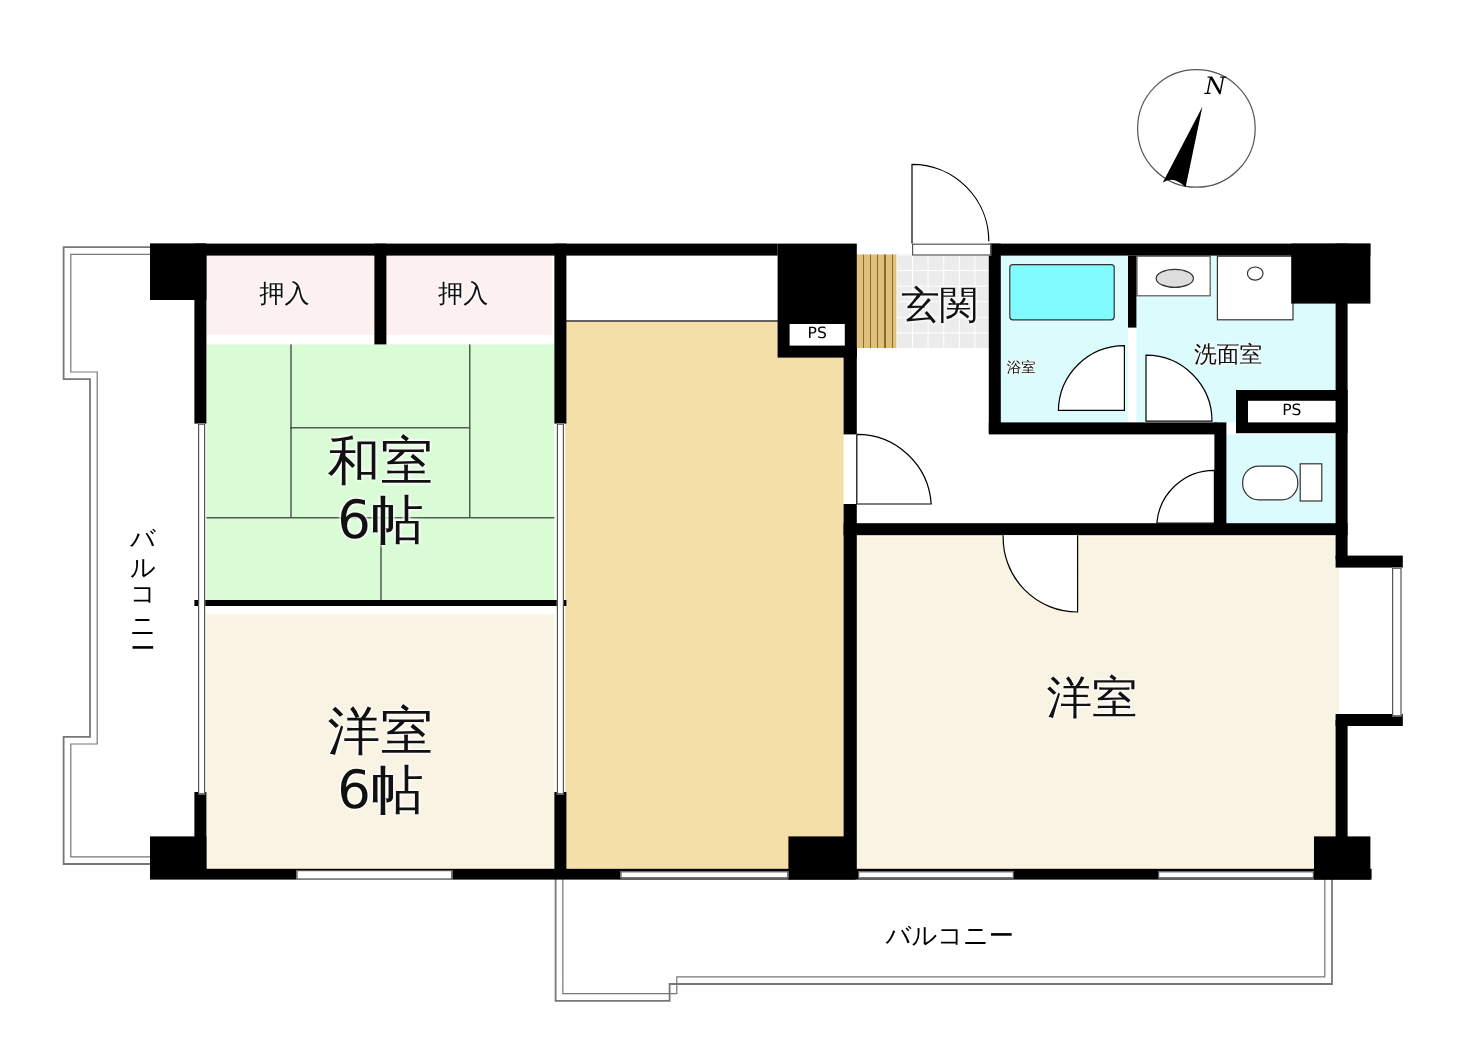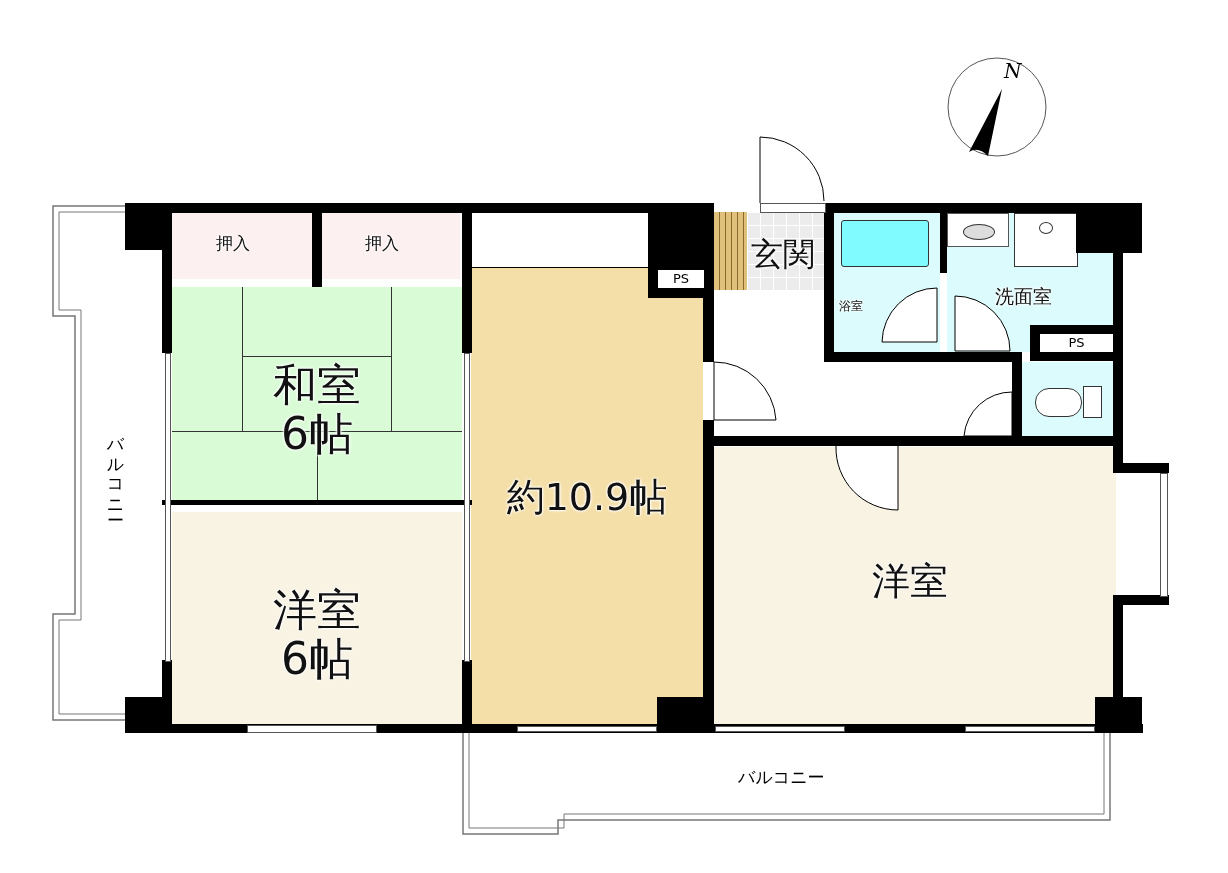--- a/index.html
+++ b/index.html
@@ -4,21 +4,21 @@
 <style>
   html,body{margin:0;padding:0;background:#fff;}
   body{width:1228px;height:873px;position:relative;overflow:hidden;font-family:"DejaVu Sans","Liberation Sans",sans-serif;}
   .abs{position:absolute;}
   .wall{position:absolute;background:#000;}
   .room{position:absolute;}
   .lbl{position:absolute;text-align:center;color:#111;line-height:1.12;white-space:nowrap;
        text-shadow:0 0 3px #fff,0 0 3px #fff,0 0 3px #fff;}
   .big{font-size:38px;}
   .mid{font-size:44px;}
-  .sm{font-size:17px;text-align:center;}
+  .sm{font-size:21px;text-align:center;}
   .ps{position:absolute;background:#fff;font-size:13px;text-align:center;line-height:18px;color:#000;}
   .win{position:absolute;background:#fff;border:1px solid #555;}
   .line{position:absolute;background:#333;}
   svg{position:absolute;overflow:visible;}
 </style>
 </head>
 <body>
 
 <div class="abs" style="left:946px;top:56px;width:102px;height:102px;">
   <svg width="102" height="102" viewBox="0 0 102 102" style="left:0;top:0;">
@@ -136,21 +136,20 @@
   <div>和室</div>
   <div>6帖</div>
 </div>
 
 <div class="lbl mid" style="left:262px;top:585px;width:110px;">
   <div>洋室</div>
   <div>6帖</div>
 </div>
 
 <div class="lbl big" style="left:487px;top:476px;width:200px;">
-  <div>約10.9帖</div>
 </div>
 
 <div class="lbl big" style="left:810px;top:560px;width:200px;">
   <div>洋室</div>
 </div>
 
 <div class="lbl" style="left:751px;top:237px;font-size:32px;">玄関</div>
 <div class="lbl" style="left:802px;top:300px;font-size:12px;margin-left:37px;">浴室</div>
 <div class="lbl" style="left:995px;top:286px;font-size:19px;">洗面室</div>
 

